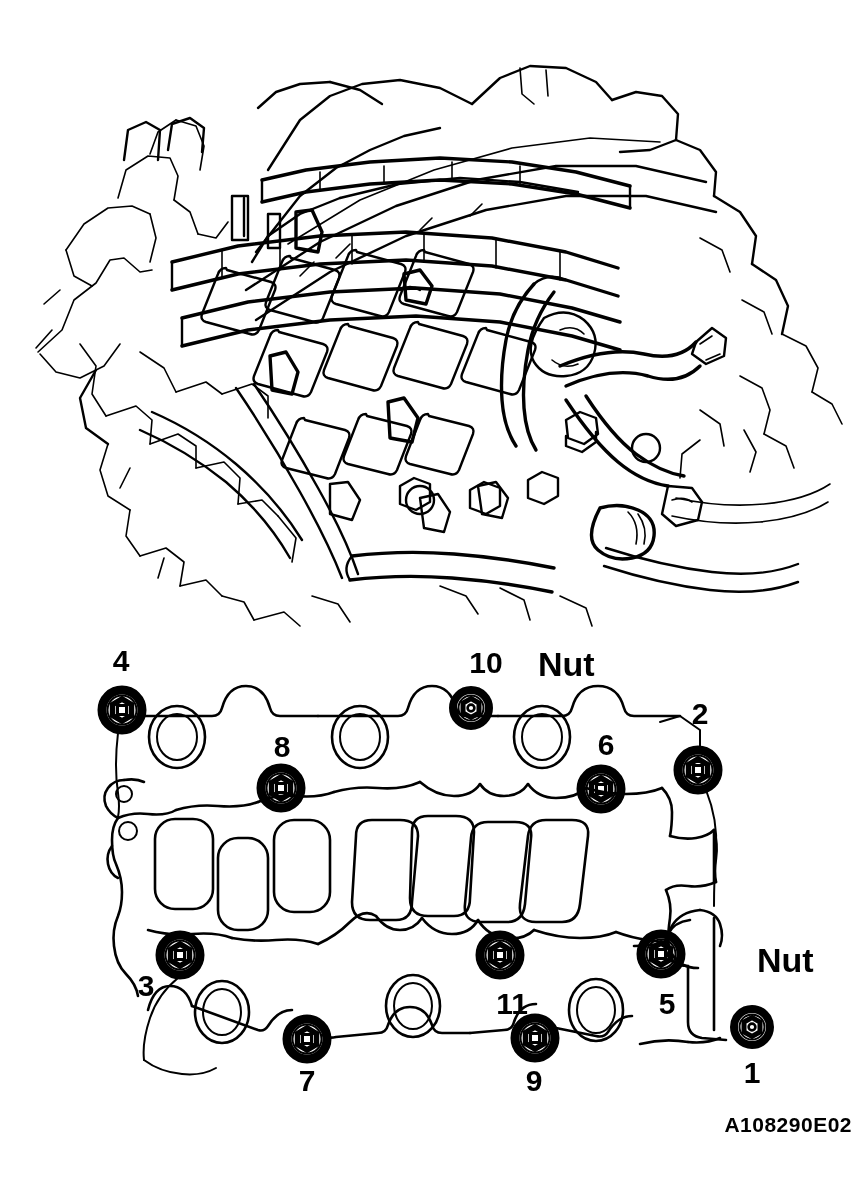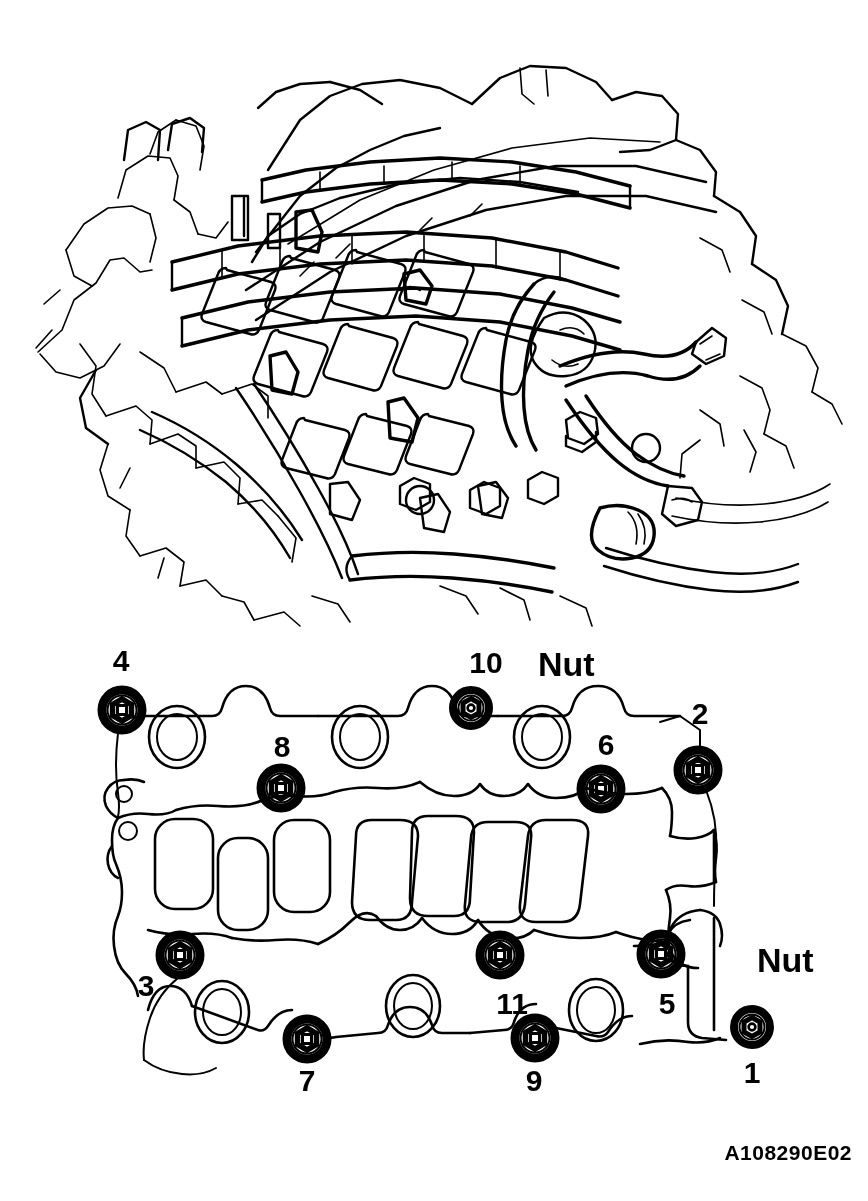--- a/index.html
+++ b/index.html
@@ -32,21 +32,21 @@
   }
   #gasket-figure {
     left: 0px;
     top: 630px;
     width: 868px;
     height: 480px;
   }
   .ref-code {
     position: absolute;
     right: 16px;
-    bottom: 36px;
+    bottom: 64px;
     font-family: "Liberation Sans", sans-serif;
     font-size: 21px;
     font-weight: 700;
     letter-spacing: 0.5px;
     color: #000000;
     white-space: nowrap;
   }
   svg text {
     font-family: "Liberation Sans", sans-serif;
     font-weight: 700;

